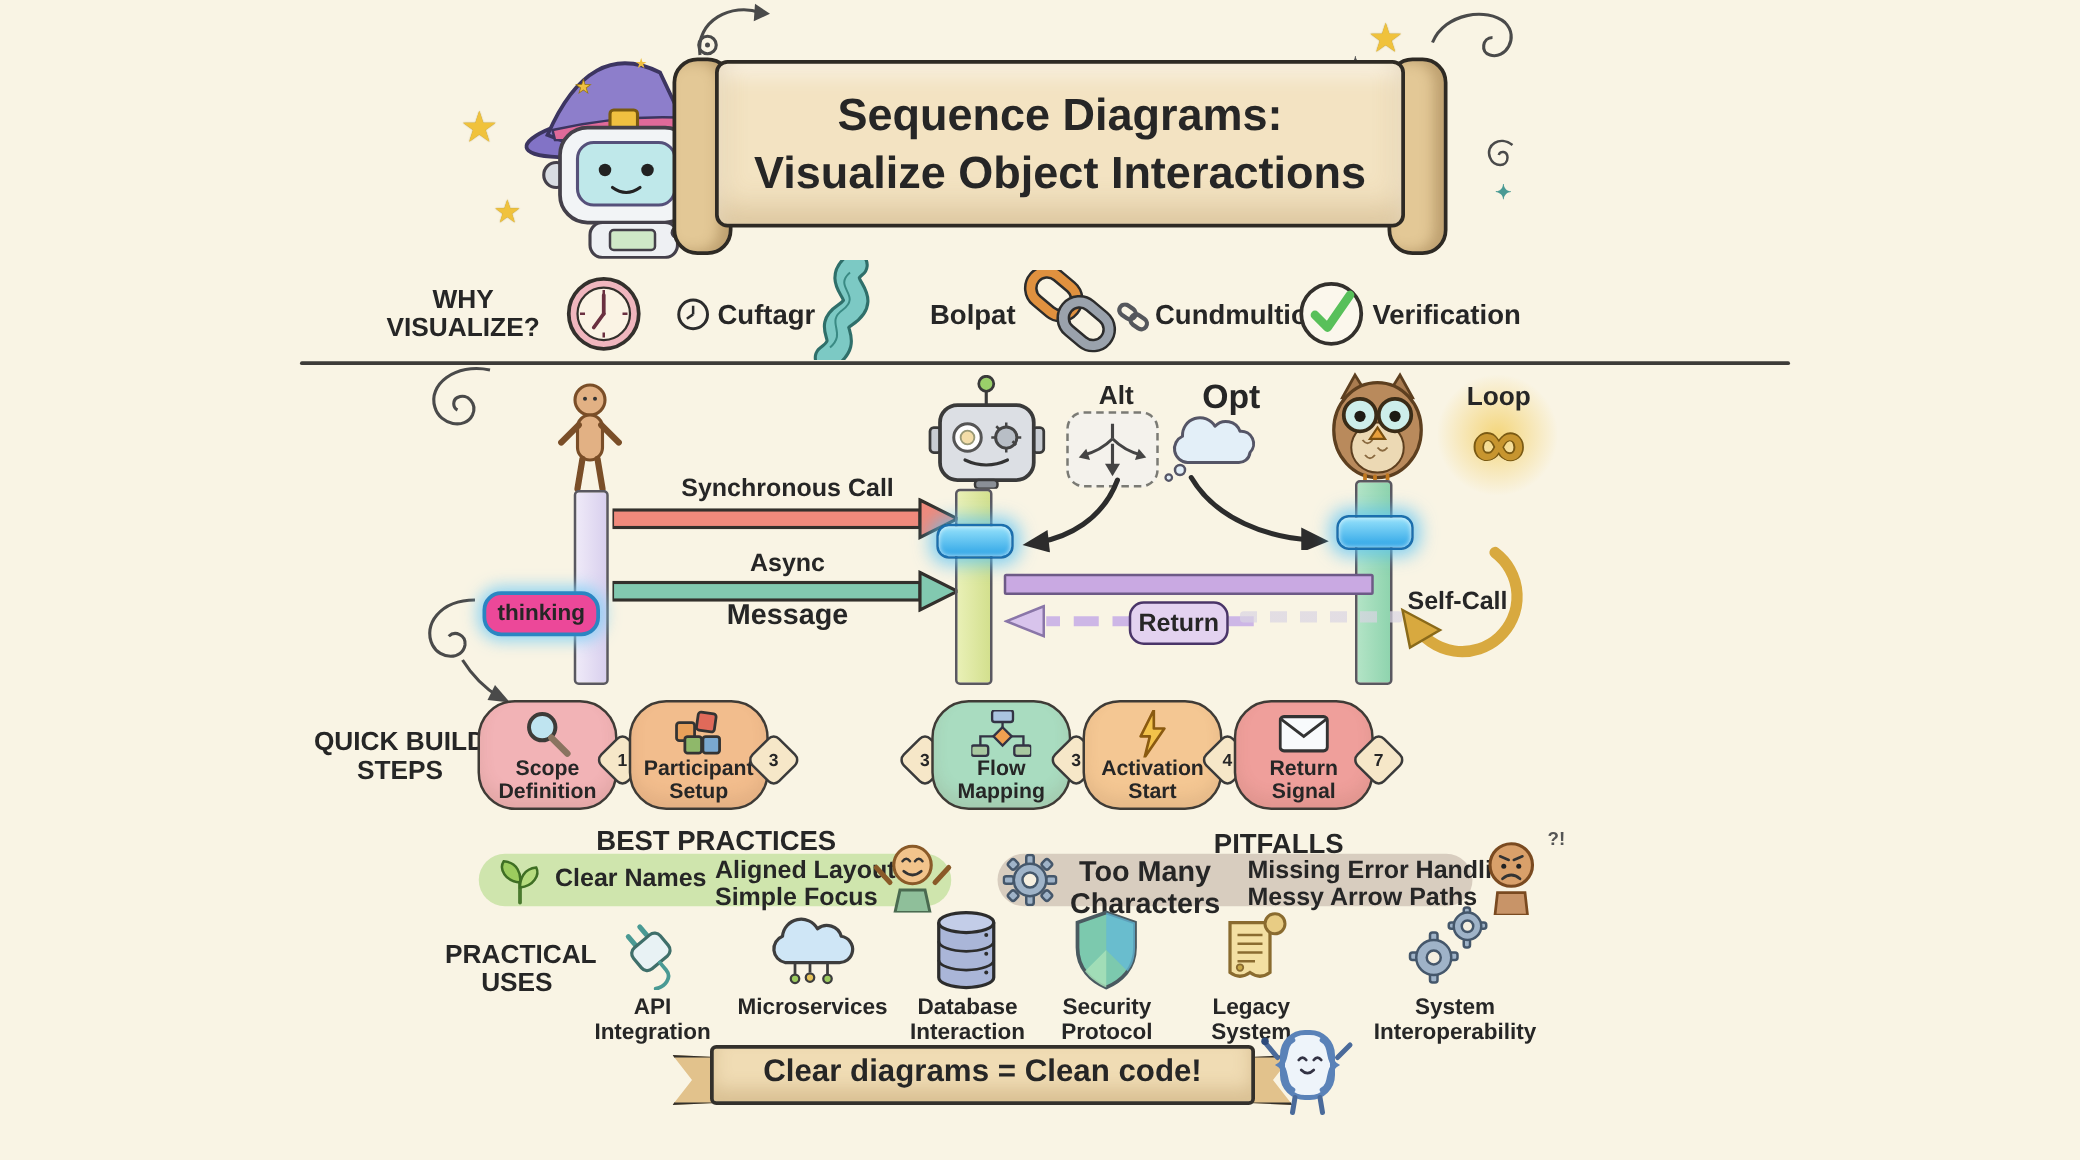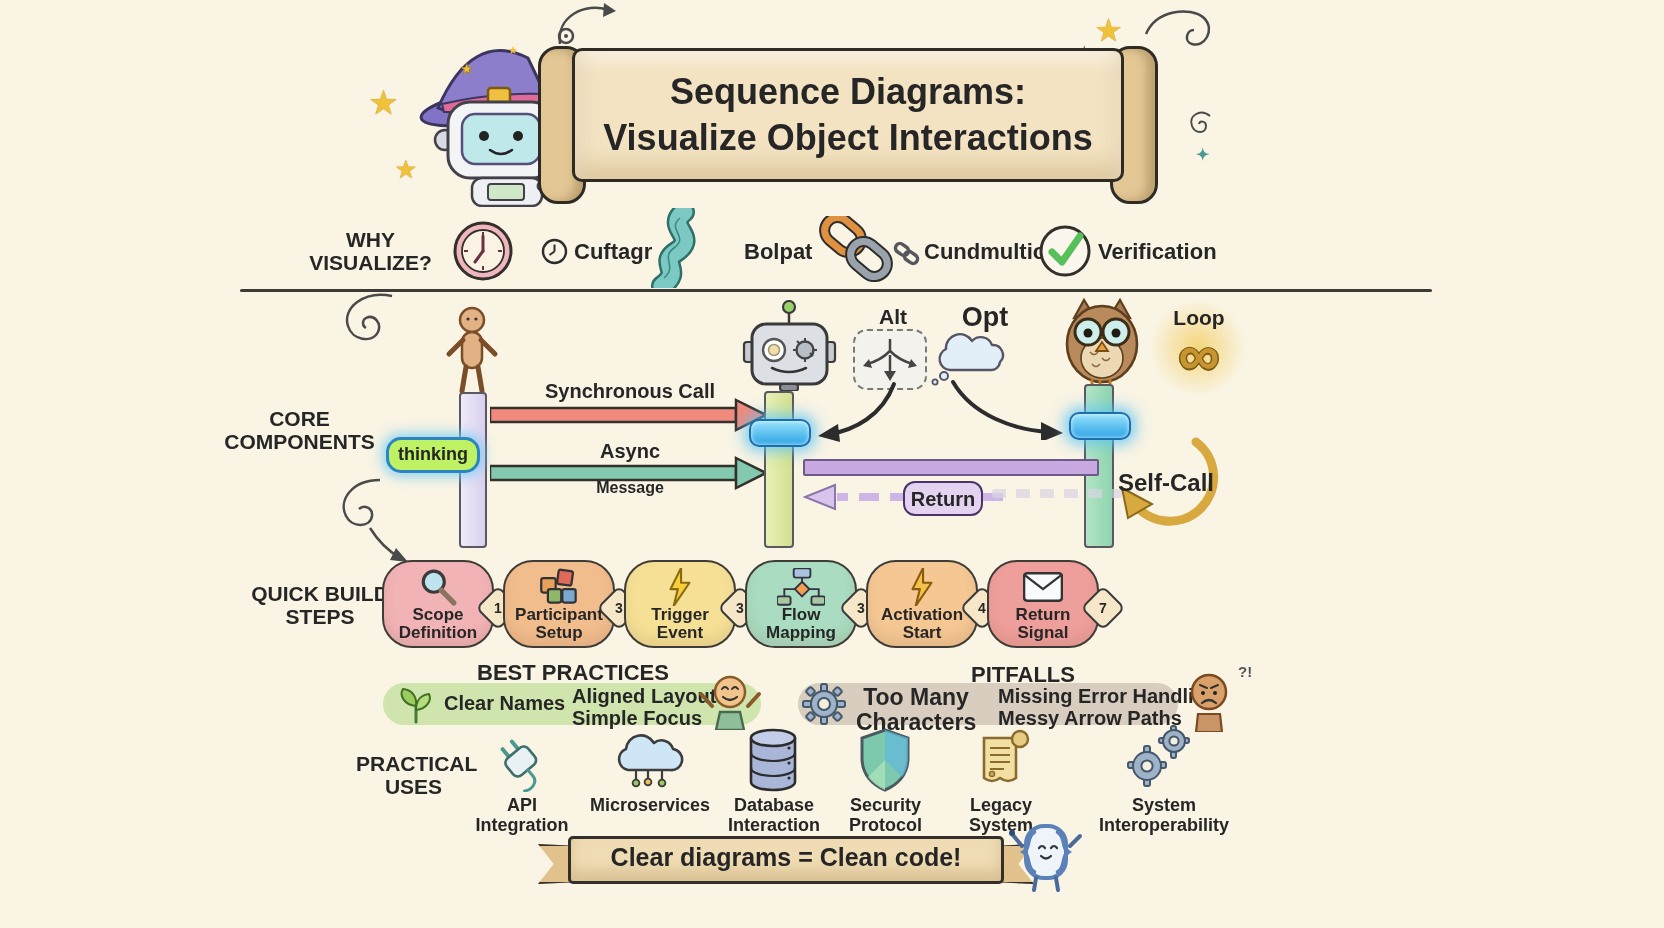--- a/index.html
+++ b/index.html
@@ -8,22 +8,22 @@
   .abs{position:absolute;}
   .txt{font-weight:bold;color:#262626;line-height:1.1;text-align:center;white-space:nowrap;}
   .banner-main{position:absolute;left:32px;right:32px;top:2px;bottom:16px;background:#f3e3c2;
                border:3px solid #2e2a24;border-radius:10px;
                box-shadow:inset 0 -14px 22px rgba(160,120,60,.25), inset 0 10px 16px rgba(255,255,255,.5);}
   .banner-roll{position:absolute;top:0;width:42px;height:100%;background:#e3c896;border:3px solid #2e2a24;
                border-radius:20px;box-shadow:inset -8px 0 10px rgba(120,85,40,.35);}
   .lifeline{border:2px solid #5a5860;border-radius:4px;}
   .activation{background:linear-gradient(#97e2fb,#2da4e6);border:2px solid #1b6fae;border-radius:10px;
               box-shadow:0 0 14px 5px rgba(90,195,245,.75), inset 0 0 4px rgba(255,255,255,.8);}
-  .chip-think{background:#bef264;border:3px solid #2b85c2;border-radius:15px;
-              box-shadow:0 0 12px 4px rgba(120,205,245,.8);display:flex;align-items:center;justify-content:center;}
+  .chip-think{background:#ec4899;border:3px solid #2b85c2;border-radius:15px;
+              box-shadow:0 0 12px 4px rgba(120,205,245,.8);display:flex;align-items:center;justify-content:center;margin-top:36px;}
   .chip-return{background:#e3d2f0;border:2.5px solid #4a3568;border-radius:12px;
                display:flex;align-items:center;justify-content:center;}
   .card{width:112px;height:88px;border:2.5px solid #3f3b36;border-radius:30px;
         display:flex;flex-direction:column;align-items:center;justify-content:flex-start;padding-top:6px;box-sizing:border-box;
         box-shadow:inset 0 -8px 12px rgba(120,80,60,.12);}
   .card .t{font-size:17px;font-weight:bold;line-height:1.05;text-align:center;}
   .conn{width:28px;height:28px;background:#f6e7c8;border:2px solid #3a3a3a;border-radius:7px;transform:rotate(45deg);
         display:flex;align-items:center;justify-content:center;}
   .conn span{transform:rotate(-45deg);font-size:14px;font-weight:bold;}
   .band{border-radius:22px;}
@@ -132,24 +132,20 @@
   <div class="abs txt" style="left:924px;top:240px;font-size:22px">Cundmultion</div>
 
   <svg class="abs" style="left:1038px;top:224px" width="54" height="54" viewBox="0 0 54 54">
     <circle cx="27" cy="27" r="24" fill="#fbf7ec" stroke="#33302c" stroke-width="3"></circle>
     <path d="M14,28 L24,38 L42,12" stroke="#58c05a" stroke-width="7" fill="none" stroke-linecap="round" stroke-linejoin="round"></path>
   </svg>
   <div class="abs txt" style="left:1098px;top:240px;font-size:22px">Verification</div>
 
   <div class="abs divider" style="left:240px;top:289px;width:1192px;height:3px"></div>
 
-  <div class="abs txt" style="left:222px;top:407px;width:155px;font-size:21px">
-    <div>CORE</div>
-    <div>COMPONENTS</div>
-  </div>
 
   <svg class="abs" style="left:338px;top:292px" width="58" height="72" viewBox="0 0 58 72">
     <path d="M54,4 C26,-2 4,16 10,34 C14,48 34,52 40,40 C44,31 36,22 28,26 C24,28 24,34 28,36" stroke="#4a4a4a" stroke-width="2.5" fill="none"></path>
   </svg>
   <svg class="abs" style="left:336px;top:478px" width="84" height="92" viewBox="0 0 84 92">
     <path d="M44,2 C16,2 2,22 10,38 C16,50 34,50 36,38 C37,30 28,26 23,31" stroke="#4a4a4a" stroke-width="2.5" fill="none"></path>
     <path d="M34,50 C44,66 54,74 64,80" stroke="#4a4a4a" stroke-width="2.5" fill="none"></path>
     <polygon points="60,70 72,84 54,82" fill="#4a4a4a"></polygon>
   </svg>
 
@@ -172,21 +168,21 @@
   <div class="abs txt" style="left:505px;top:380px;width:250px;font-size:20px">Synchronous Call</div>
   <svg class="abs" style="left:490px;top:398px" width="278" height="34" viewBox="0 0 278 34">
     <rect x="0" y="10" width="246" height="14" fill="#f08a7c" stroke="#33302c" stroke-width="2.5"></rect>
     <polygon points="246,2 276,17 246,32" fill="#f08a7c" stroke="#33302c" stroke-width="2.5"></polygon>
   </svg>
   <div class="abs txt" style="left:505px;top:440px;width:250px;font-size:20px">Async</div>
   <svg class="abs" style="left:490px;top:456px" width="278" height="34" viewBox="0 0 278 34">
     <rect x="0" y="10" width="246" height="14" fill="#82c9b0" stroke="#33302c" stroke-width="2.5"></rect>
     <polygon points="246,2 276,17 246,32" fill="#82c9b0" stroke="#33302c" stroke-width="2.5"></polygon>
   </svg>
-  <div class="abs txt" style="left:505px;top:479px;width:250px;font-size:16px">Message</div>
+  <div class="abs txt" style="left:505px;top:479px;width:250px;font-size:23px">Message</div>
 
   <svg class="abs" style="left:742px;top:300px" width="95" height="91" viewBox="0 0 95 91">
     <line x1="47" y1="24" x2="47" y2="8" stroke="#3a3a3a" stroke-width="2.5"></line>
     <circle cx="47" cy="7" r="6" fill="#9ad06a" stroke="#3a3a3a" stroke-width="2.2"></circle>
     <rect x="2" y="42" width="9" height="20" rx="3" fill="#c8ccd2" stroke="#3a3a3a" stroke-width="2.2"></rect>
     <rect x="84" y="42" width="9" height="20" rx="3" fill="#c8ccd2" stroke="#3a3a3a" stroke-width="2.2"></rect>
     <rect x="10" y="24" width="75" height="60" rx="14" fill="#dcdfe4" stroke="#3a3a3a" stroke-width="3"></rect>
     <circle cx="32" cy="50" r="11" fill="#ffffff" stroke="#555" stroke-width="2.4"></circle>
     <circle cx="32" cy="50" r="5.5" fill="#f3dda8" stroke="#997" stroke-width="1.5"></circle>
     <circle cx="63" cy="50" r="8.5" fill="#b8bec6" stroke="#444" stroke-width="2.4"></circle>
@@ -264,21 +260,21 @@
   </svg>
   <div class="abs chip-return" style="left:903px;top:481px;width:76px;height:31px">
     <span class="txt" style="font-size:20px">Return</span>
   </div>
   <div class="abs faintdash" style="left:992px;top:489px;width:130px;height:9px"></div>
 
   <svg class="abs" style="left:1108px;top:426px" width="116" height="116" viewBox="0 0 116 116">
     <path d="M88,16 A44,44 0 1 1 24,74" stroke="#d8a93f" stroke-width="9" fill="none" stroke-linecap="round"></path>
     <polygon points="14,62 20,92 44,78" fill="#d8a93f" stroke="#8a6a1a" stroke-width="2"></polygon>
   </svg>
-  <div class="abs txt" style="left:1116px;top:470px;width:100px;font-size:24px">Self-Call</div>
+  <div class="abs txt" style="left:1116px;top:470px;width:100px;font-size:20px">Self-Call</div>
 
   <div class="abs txt" style="left:250px;top:582px;width:140px;font-size:21px">
     <div>QUICK BUILD</div>
     <div>STEPS</div>
   </div>
 
   <div class="abs card" style="left:382px;top:560px;background:#f2b3b6">
     <svg width="38" height="38" viewBox="0 0 36 36">
       <circle cx="14" cy="13" r="10" fill="#bfe4f0" stroke="#3d3b38" stroke-width="3"></circle>
       <line x1="21" y1="21" x2="33" y2="33" stroke="#8a7460" stroke-width="5" stroke-linecap="round"></line>
@@ -297,27 +293,20 @@
       <rect x="8" y="19" width="12" height="12" rx="2" fill="#8fb86a" stroke="#333" stroke-width="2"></rect>
       <rect x="21" y="19" width="12" height="12" rx="2" fill="#7aa8d0" stroke="#333" stroke-width="2"></rect>
     </svg>
     <div class="t">Participant</div>
     <div class="t">Setup</div>
   </div>
   <div class="abs conn" style="left:603px;top:592px">
       <span>3</span>
     </div>
 
-  <div class="abs card" style="left:624px;top:560px;background:#f6e096">
-    <svg width="28" height="38" viewBox="0 0 26 36">
-      <polygon points="14,0 4,20 11,20 7,36 22,14 14,14" fill="#f6cf3a" stroke="#8a6a10" stroke-width="2" stroke-linejoin="round"></polygon>
-    </svg>
-    <div class="t">Trigger</div>
-    <div class="t">Event</div>
-  </div>
   <div class="abs conn" style="left:724px;top:592px">
       <span>3</span>
     </div>
 
   <div class="abs card" style="left:745px;top:560px;background:#a9dcc0">
     <svg width="48" height="38" viewBox="0 0 46 36">
       <rect x="16" y="0" width="16" height="9" rx="2" fill="#aac4e0" stroke="#334" stroke-width="1.8"></rect>
       <line x1="24" y1="9" x2="24" y2="14" stroke="#334" stroke-width="1.8"></line>
       <polygon points="24,13 31,20 24,27 17,20" fill="#f0a050" stroke="#334" stroke-width="1.8"></polygon>
       <path d="M17,20 H7 V27 M31,20 H40 V27" stroke="#334" stroke-width="1.8" fill="none"></path>

